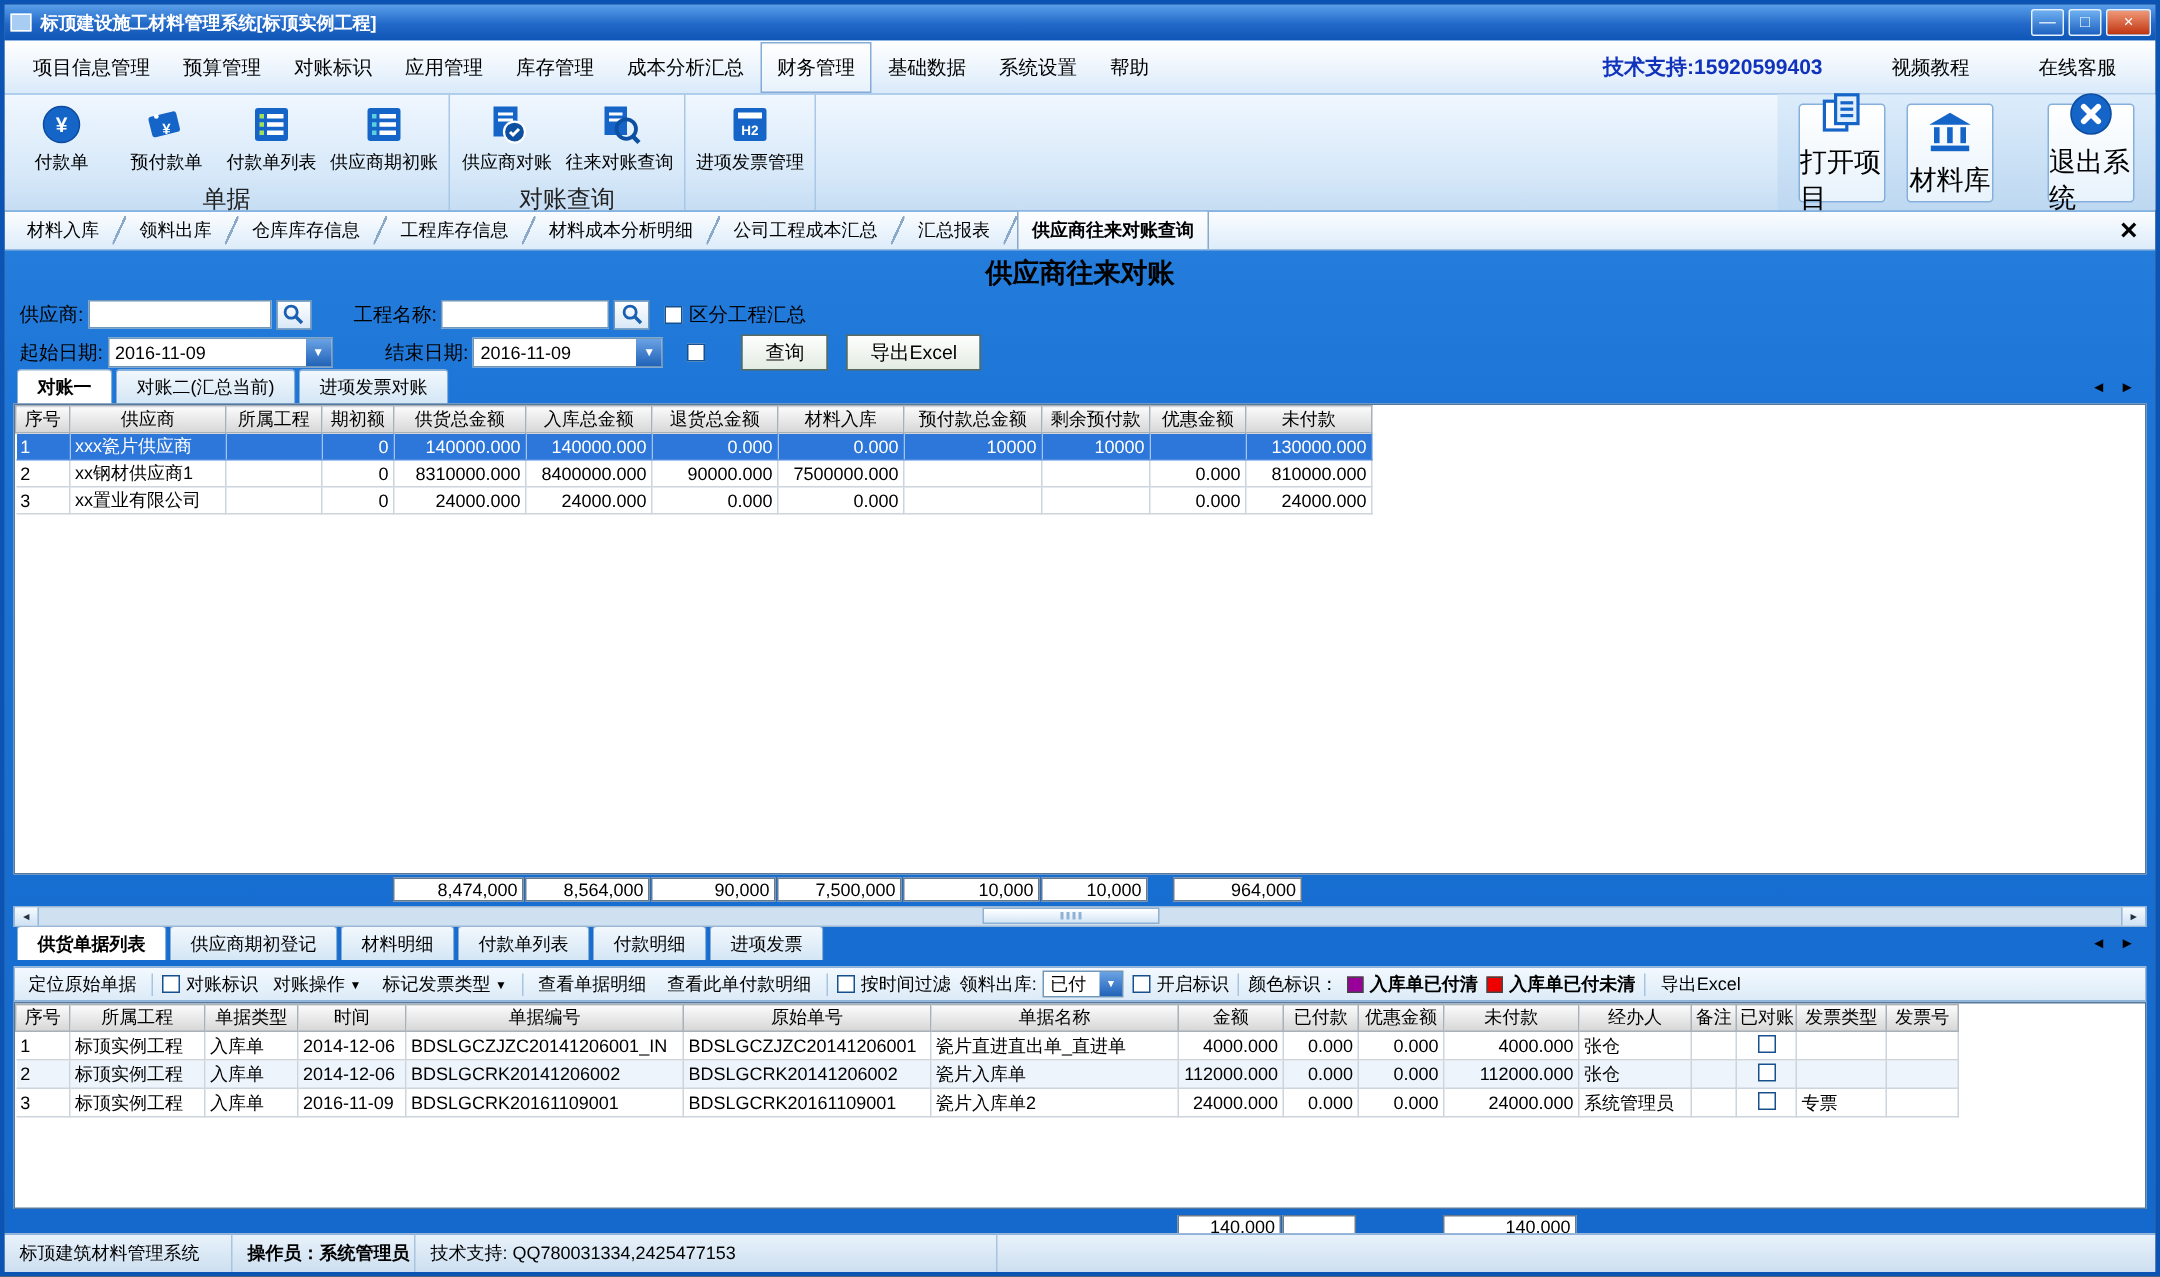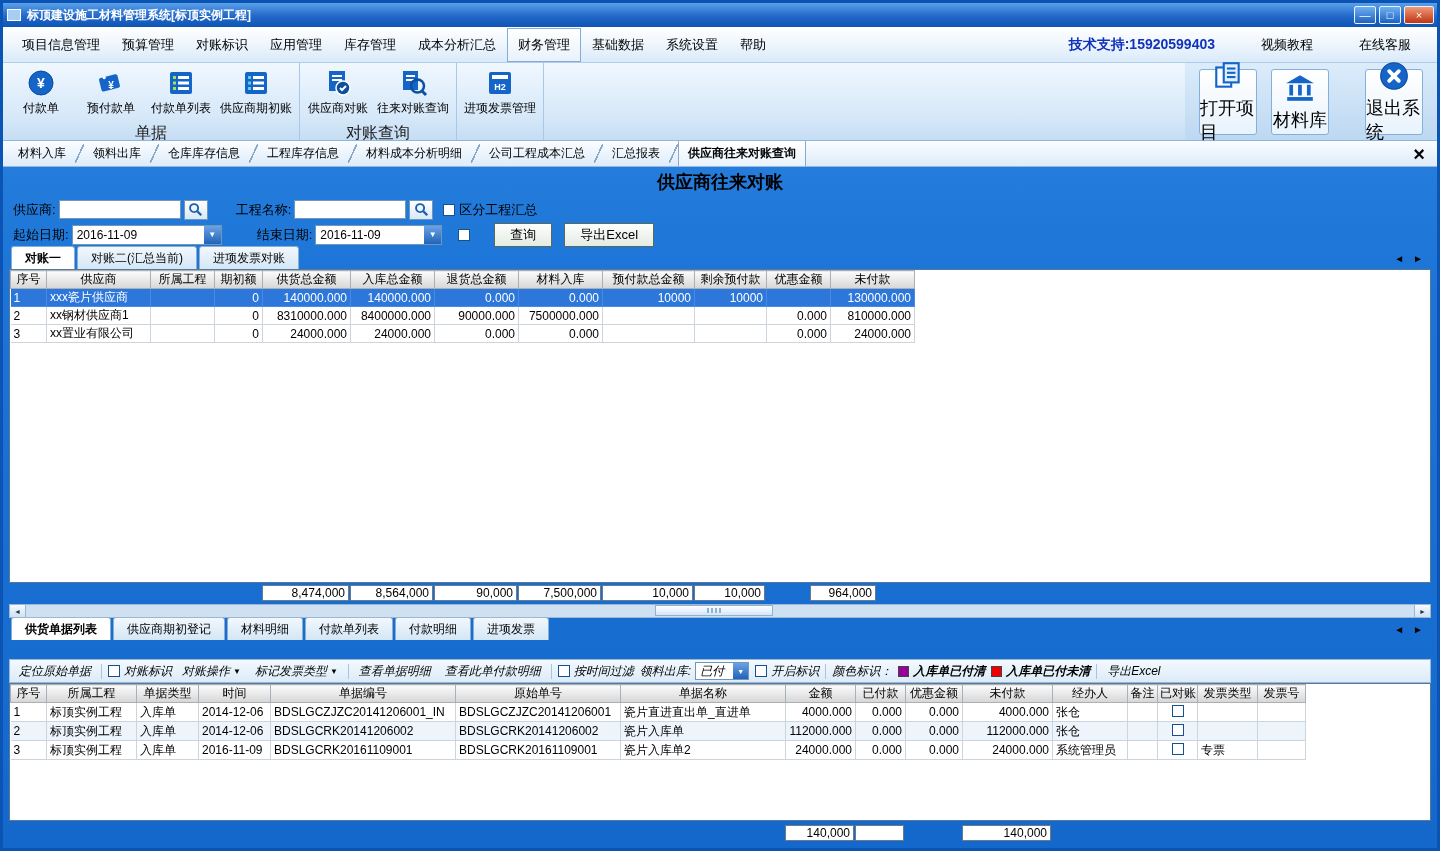--- a/index.html
+++ b/index.html
@@ -80,21 +80,21 @@
 
   .totals-row { position:relative; height:17px; margin:2px 6px 0 7px; flex:none; }
   .total-box { position:absolute; top:0; height:16px; line-height:15px; background:#fff; border:1px solid #6a7a8a; font-size:12px; text-align:right; padding-right:3px; color:#000; }
 
   .hscroll { height:14px; margin:2px 6px 0 6px; background:#cfe0f0; border:1px solid #9ab8d6; display:flex; align-items:stretch; position:relative; flex:none; }
   .hs-btn { width:16px; background:linear-gradient(180deg,#f6fafe,#cfe2f4); border-right:1px solid #9ab8d6; font-size:7px; color:#234; display:flex; align-items:center; justify-content:center; }
   .hs-btn.right { margin-left:auto; border-right:none; border-left:1px solid #9ab8d6; }
   .hs-thumb { position:absolute; left:645px; top:0; width:118px; height:11px; background:linear-gradient(180deg,#ffffff,#d4e6f6); border:1px solid #8fb2d4; display:flex; align-items:center; justify-content:center; gap:2px; }
   .hs-thumb i { width:2px; height:5px; background:#8fb2d4; display:block; }
 
-  .bottom-toolbar { height:24px; margin:19px 6px 0 6px; background:linear-gradient(180deg,#f3f9fe,#dcebf8); border:1px solid #9ab8d6; display:flex; align-items:center; font-size:12px; gap:6px; padding:0 5px; flex:none; white-space:nowrap;font-style:italic; }
+  .bottom-toolbar { height:24px; margin:4px 6px 0 6px; background:linear-gradient(180deg,#f3f9fe,#dcebf8); border:1px solid #9ab8d6; display:flex; align-items:center; font-size:12px; gap:6px; padding:0 5px; flex:none; white-space:nowrap; }
   .flat-btn { padding:2px 4px; display:flex; align-items:center; gap:3px; }
   .sep { width:1px; height:15px; background:#a9c4de; flex:none; }
   .ddt { font-size:8px; }
   .combo-small { width:54px; height:18px; background:#fff; border:1px solid #7096b8; display:flex; align-items:center; }
   .combo-small .val { flex:1; padding-left:4px; }
   .combo-small .dd { width:15px; align-self:stretch; background:linear-gradient(180deg,#6aa2e4,#2163b8); color:#fff; font-size:7px; display:flex; align-items:center; justify-content:center; }
   .legend-swatch { width:11px; height:11px; border:1px solid #444; display:inline-block; flex:none; }
   .legend-text { font-weight:bold; }
   .bt-gap { display:flex; align-items:center; gap:4px; }
 
@@ -436,21 +436,21 @@
           </tbody>
         </table>
     </div>
     <div class="totals-row">
         <div class="total-box" style="left: 252px; width: 87px;">8,474,000</div>
         <div class="total-box" style="left: 340px; width: 83px;">8,564,000</div>
         <div class="total-box" style="left: 424px; width: 83px;">90,000</div>
         <div class="total-box" style="left: 508px; width: 83px;">7,500,000</div>
         <div class="total-box" style="left: 592px; width: 91px;">10,000</div>
         <div class="total-box" style="left: 684px; width: 71px;">10,000</div>
-        <div class="total-box" style="left: 800px; width: 66px;">964,000</div>
+        <div class="total-box" style="left: 772px; width: 86px;">964,000</div>
       </div>
 
     <div class="hscroll">
       <span class="hs-btn">◄</span>
       <span class="hs-thumb">
           <i></i>
           <i></i>
           <i></i>
           <i></i>
         </span>
@@ -619,14 +619,20 @@
         </table>
     </div>
     <div class="bottom-totals">
         <div class="total-box" style="left: 775px; width: 69px;">140,000</div>
         <div class="total-box" style="left: 845px; width: 49px;"></div>
         <div class="total-box" style="left: 952px; width: 89px;">140,000</div>
       </div>
 
   </div>
 
+  <div class="statusbar">
+    <span class="sb-sec app">标顶建筑材料管理系统</span>
+    <span class="sb-sec op">操作员：系统管理员</span>
+    <span class="sb-sec support">技术支持: QQ780031334,2425477153</span>
+    <span class="sb-sec rest"></span>
+  </div>
 
 </div>
 
 </body></html>

